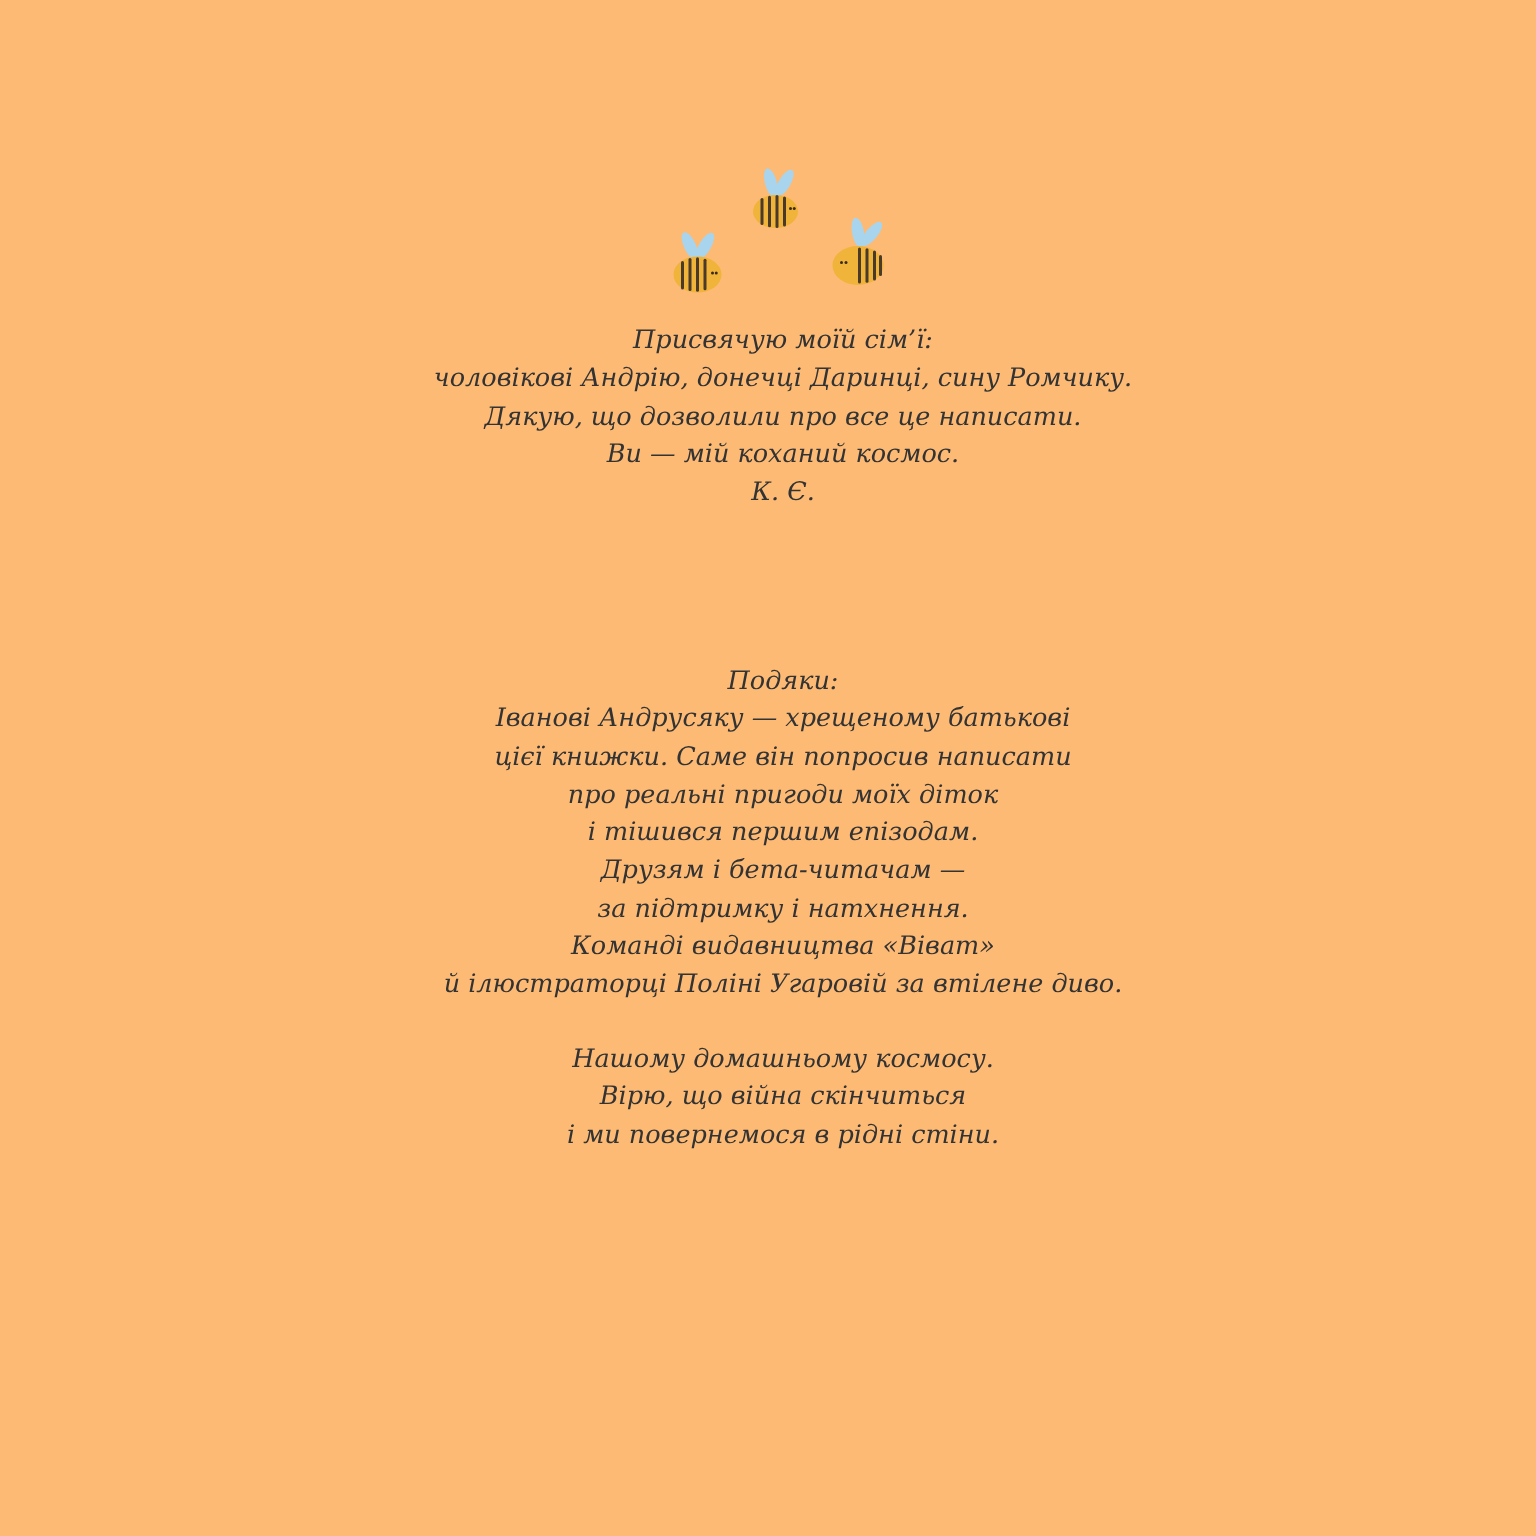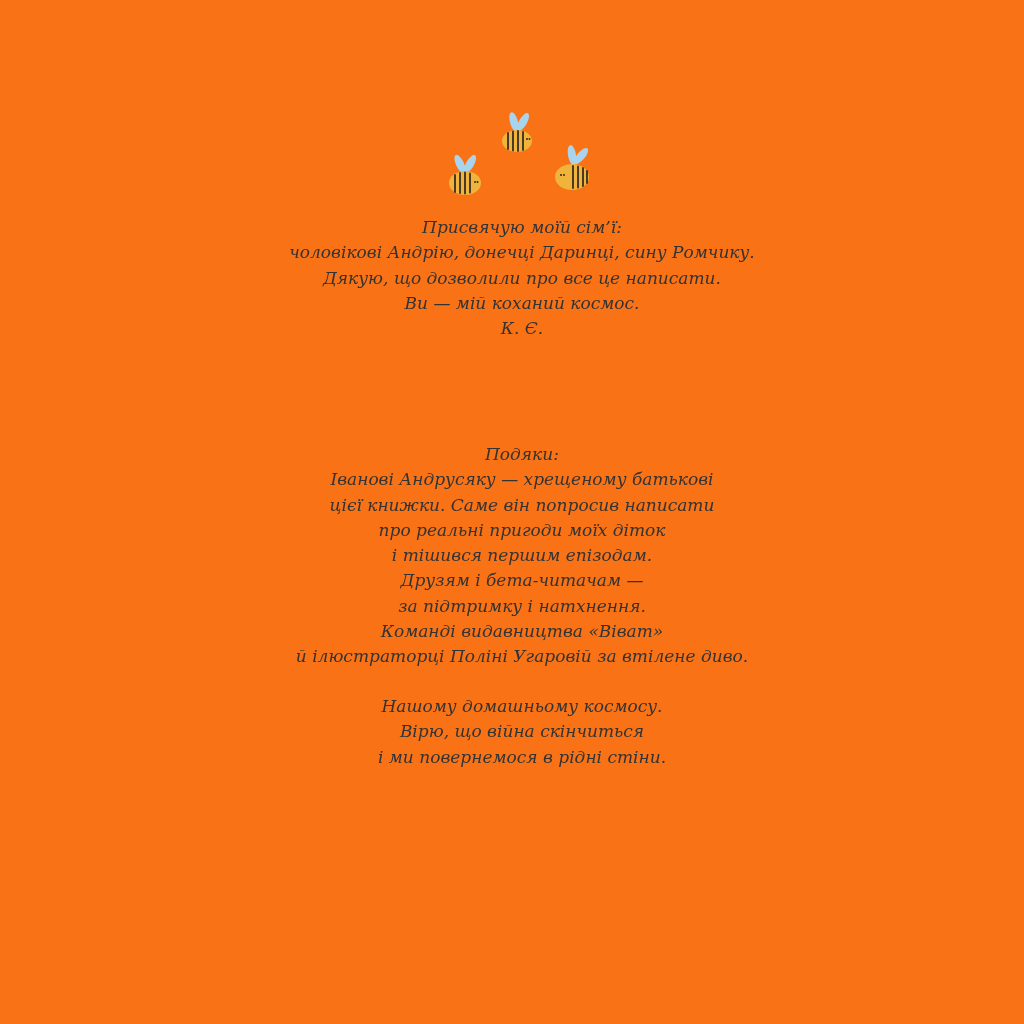--- a/index.html
+++ b/index.html
@@ -10,21 +10,21 @@
     body {
       width: 1024px;
       height: 1024px;
       position: relative;
       overflow: hidden;
     }
     .page {
       position: absolute;
       left: 0; top: 0;
       width: 1024px; height: 1024px;
-      background: #f97316;
+      background: #fdba74;
     }
     .bees {
       position: absolute;
       left: 0; top: 0;
       width: 1024px; height: 210px;
     }
     .bee {
       position: absolute;
     }
     .text-block {

